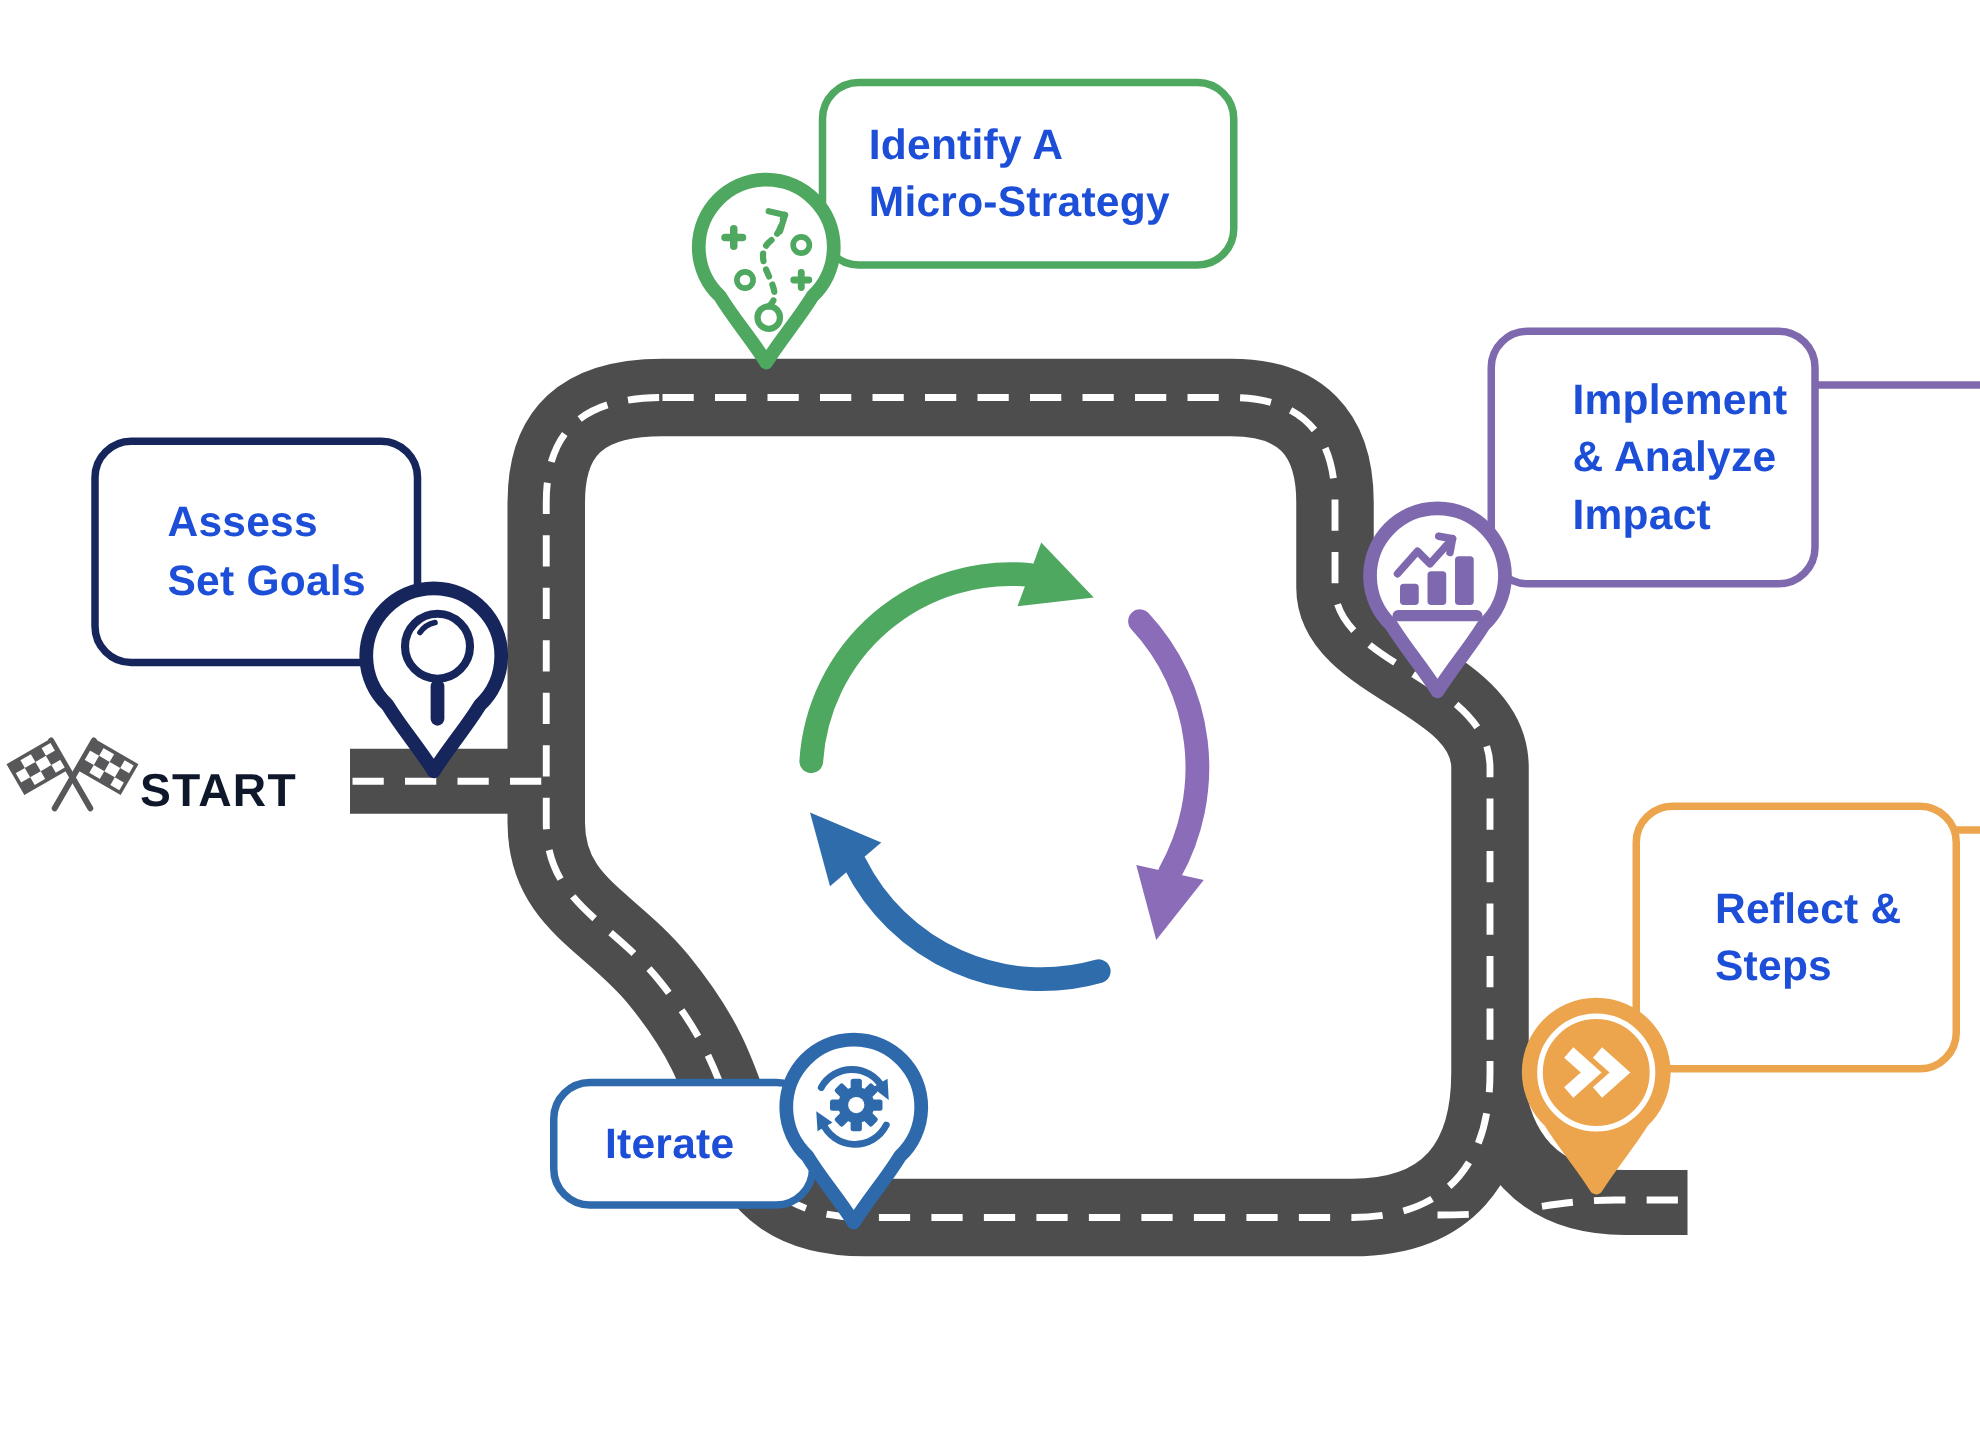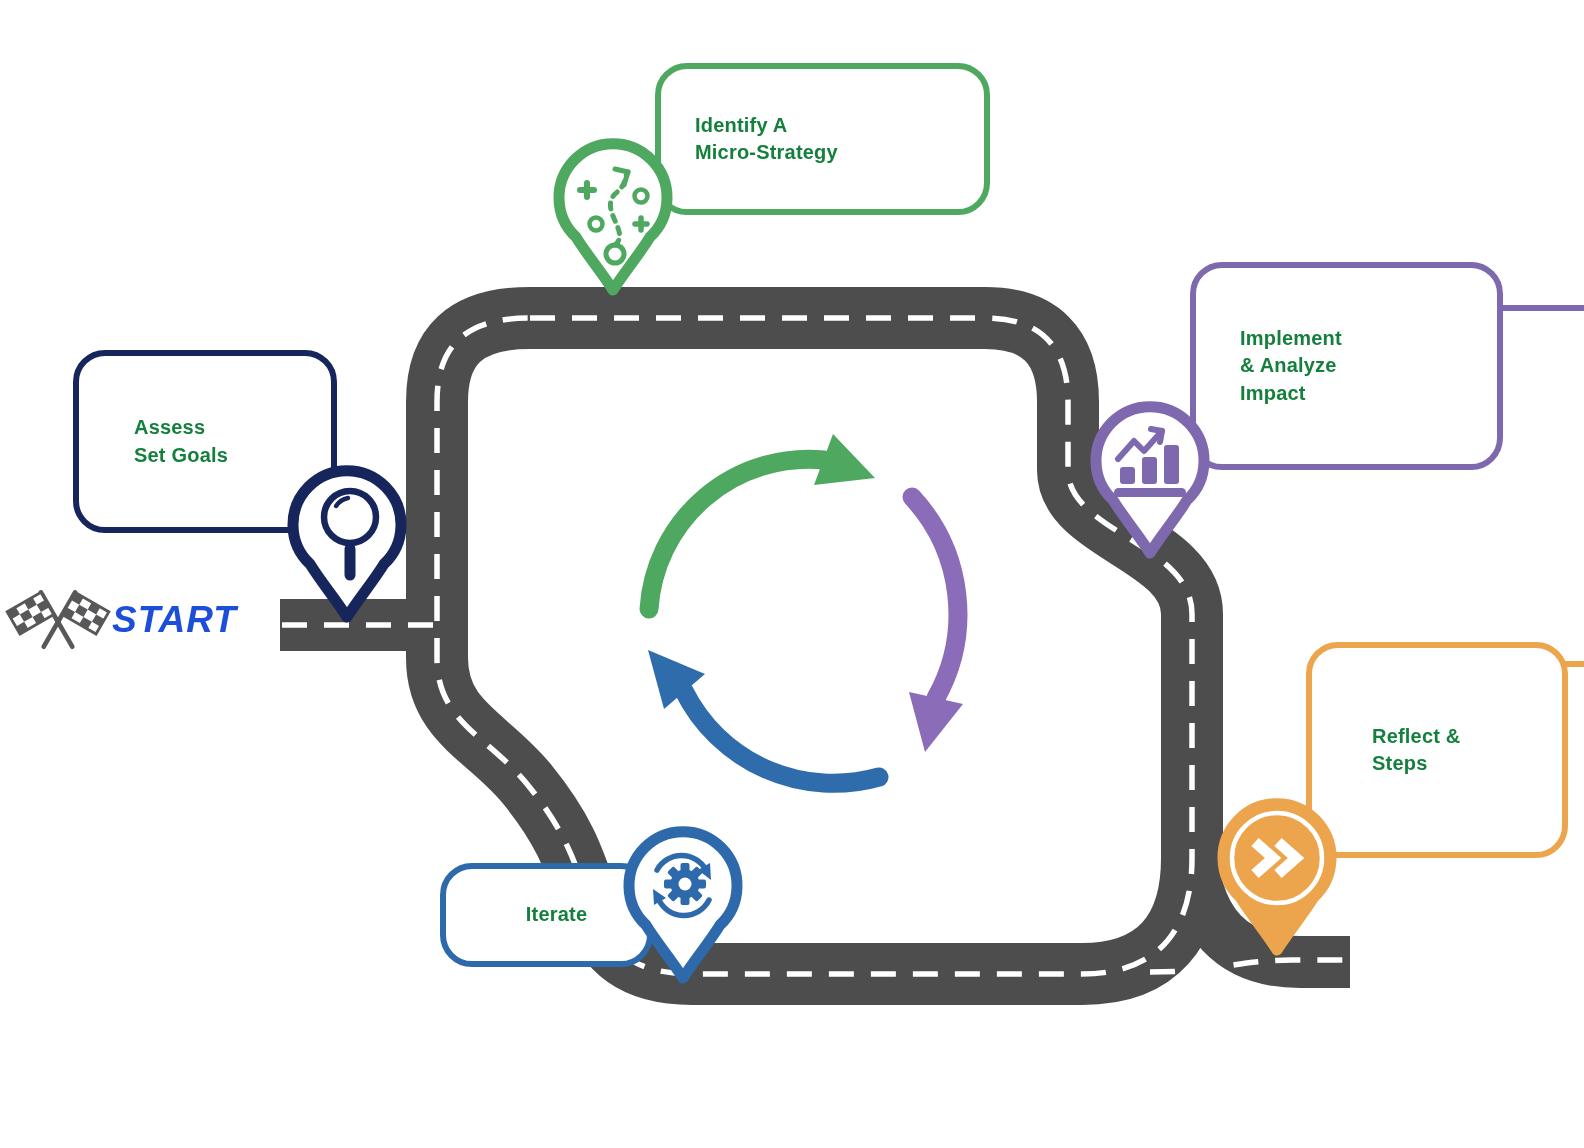--- a/index.html
+++ b/index.html
@@ -7,26 +7,26 @@
     position:relative;width:1584px;height:1148px;background:#ffffff;overflow:hidden;
     font-family:"Liberation Sans",sans-serif;
   }
   .layer{position:absolute;left:0;top:0;width:1584px;height:1148px;pointer-events:none;}
   .box{
     position:absolute;background:#ffffff;border:6px solid var(--accent,#888);
     border-radius:32px;box-sizing:border-box;display:flex;flex-direction:column;
     justify-content:center;z-index:2;
   }
   .box .line{
-    font-size:20px;font-weight:800;color:#15803d;line-height:1.36;letter-spacing:.2px;
+    font-size:34px;font-weight:800;color:#1d4ed8;line-height:1.36;letter-spacing:.2px;
     white-space:nowrap;
   }
   .start-label{
-    position:absolute;left:112px;top:599px;z-index:2;
-    font-size:37px;font-weight:800;font-style:italic;color:#1d4ed8;letter-spacing:1px;
+    position:absolute;left:112px;top:612px;z-index:2;
+    font-size:37px;font-weight:800;color:#0f172a;letter-spacing:1px;
   }
   .pins{z-index:3;}
   .base{z-index:1;}
   .road-bed{fill:none;stroke:var(--accent,#4d4d4d);stroke-width:62;stroke-linejoin:round;stroke-linecap:butt;}
   .road-stub{fill:none;stroke:var(--accent,#4d4d4d);stroke-width:52;stroke-linecap:butt;}
   .road-dash{fill:none;stroke:#ffffff;stroke-width:5.5;stroke-dasharray:25 17;stroke-linecap:butt;}
   .pin-body{fill:#ffffff;stroke:var(--accent);stroke-width:11;stroke-linejoin:round;}
   .pin-body-filled{fill:var(--accent);stroke:var(--accent);stroke-width:11;stroke-linejoin:round;}
   .ic{fill:none;stroke:var(--accent);stroke-linecap:round;stroke-linejoin:round;}
   .ic-fill{fill:var(--accent);stroke:none;}
@@ -119,32 +119,32 @@
   <div class="box" style="left: 73px; top: 350px; width: 264px; height: 183px; padding-left: 55px; --accent: #16265c;">
     <div class="line">Assess</div>
     <div class="line">Set Goals</div>
   </div>
 
   <div class="box" style="left: 655px; top: 63px; width: 335px; height: 152px; padding-left: 34px; --accent: #4fa860;">
     <div class="line">Identify A</div>
     <div class="line">Micro-Strategy</div>
   </div>
 
-  <div class="box" style="left: 1190px; top: 262px; width: 313px; height: 208px; padding-left: 44px; --accent: #7e68ae;">
+  <div class="box" style="left: 1190px; top: 262px; width: 265px; height: 208px; padding-left: 62px; --accent: #7e68ae;">
     <div class="line">Implement</div>
     <div class="line">&amp; Analyze</div>
     <div class="line">Impact</div>
   </div>
 
   <div class="box" style="left: 1306px; top: 642px; width: 262px; height: 216px; padding-left: 60px; --accent: #eca54d;">
     <div class="line">Reflect &amp;</div>
     <div class="line">Steps</div>
   </div>
 
-  <div class="box" style="left: 440px; top: 863px; width: 213px; height: 104px; padding-left: 20px; text-align: center; --accent: #2e6aab;">
+  <div class="box" style="left: 440px; top: 863px; width: 213px; height: 104px; padding-left: 38px; --accent: #2e6aab;">
     <div class="line">Iterate</div>
   </div>
 
   <div class="start-label">START</div>
 
   <svg class="layer pins" viewBox="0 0 1584 1148">
 
     <g transform="translate(347,525)" style="--accent: #16265c;">
       <path class="pin-body" d="M 0,92 C -12,73 -26,57 -37,39 A 54,54 0 1 1 37,39 C 26,57 12,73 0,92 Z"></path>
       <g>

